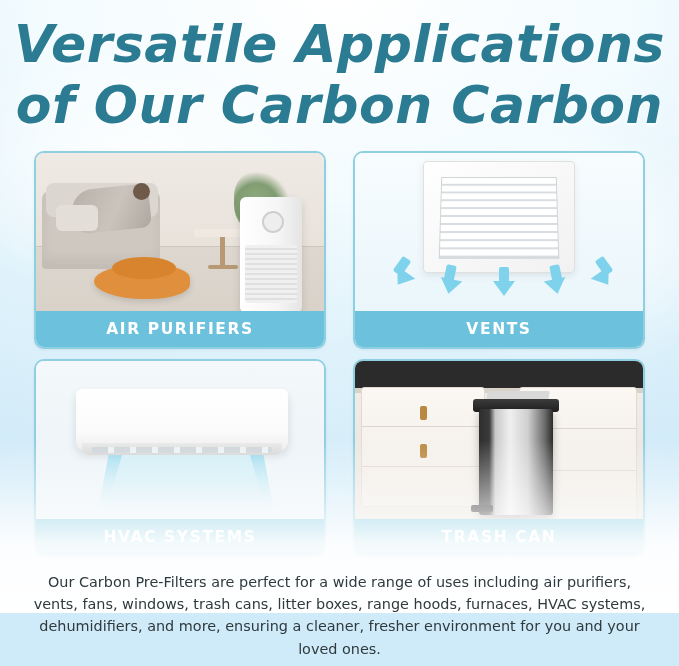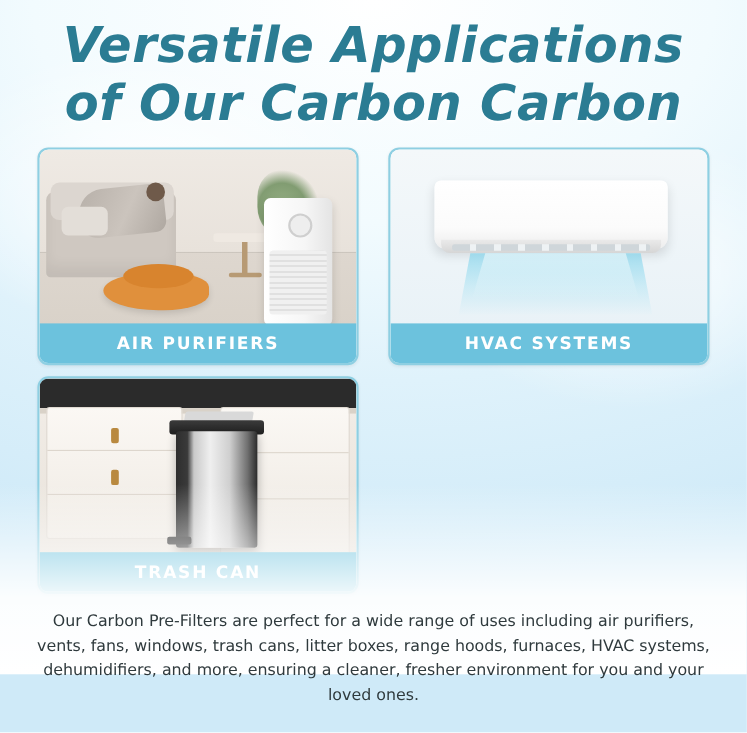--- a/index.html
+++ b/index.html
@@ -51,21 +51,21 @@
   }
 
   .title {
     position: relative;
     padding-top: 14px;
     text-align: center;
     color: #2b7c93;
     font-family: "DejaVu Sans", sans-serif;
     font-weight: bold;
     font-style: italic;
-    font-size: 45px;
+    font-size: 52px;
     line-height: 1.18;
     letter-spacing: 0.5px;
     text-shadow: 0 2px 3px rgba(255,255,255,0.85);
   }
   .title .l1 { display: block; }
   .title .l2 { display: block; }
 
   .grid {
     position: relative;
     margin: 14px auto 0 auto;
@@ -348,20 +348,40 @@
           <div class="rug"></div>
           <div class="rug2"></div>
           <div class="purifier"></div>
           <div class="purifier-dial"></div>
           <div class="purifier-grille"></div>
         </div>
       </div>
       <div class="caption">AIR PURIFIERS</div>
     </div>
 
+    <div class="card">
+      <div class="photo">
+        <div class="ventbg">
+          <div class="ceiling">
+            <div class="vent-inner"></div>
+          </div>
+          <div class="arrow-stem s1"></div>
+          <div class="arrow a1"></div>
+          <div class="arrow-stem s2"></div>
+          <div class="arrow a2"></div>
+          <div class="arrow-stem s3"></div>
+          <div class="arrow a3"></div>
+          <div class="arrow-stem s4"></div>
+          <div class="arrow a4"></div>
+          <div class="arrow-stem s5"></div>
+          <div class="arrow a5"></div>
+        </div>
+      </div>
+      <div class="caption">VENTS</div>
+    </div>
 
     <div class="card">
       <div class="photo">
         <div class="hvacbg">
           <div class="unit"></div>
           <div class="unit-lip"></div>
           <div class="unit-vanes"></div>
           <div class="airflow"></div>
           <div class="airflow2"></div>
         </div>

